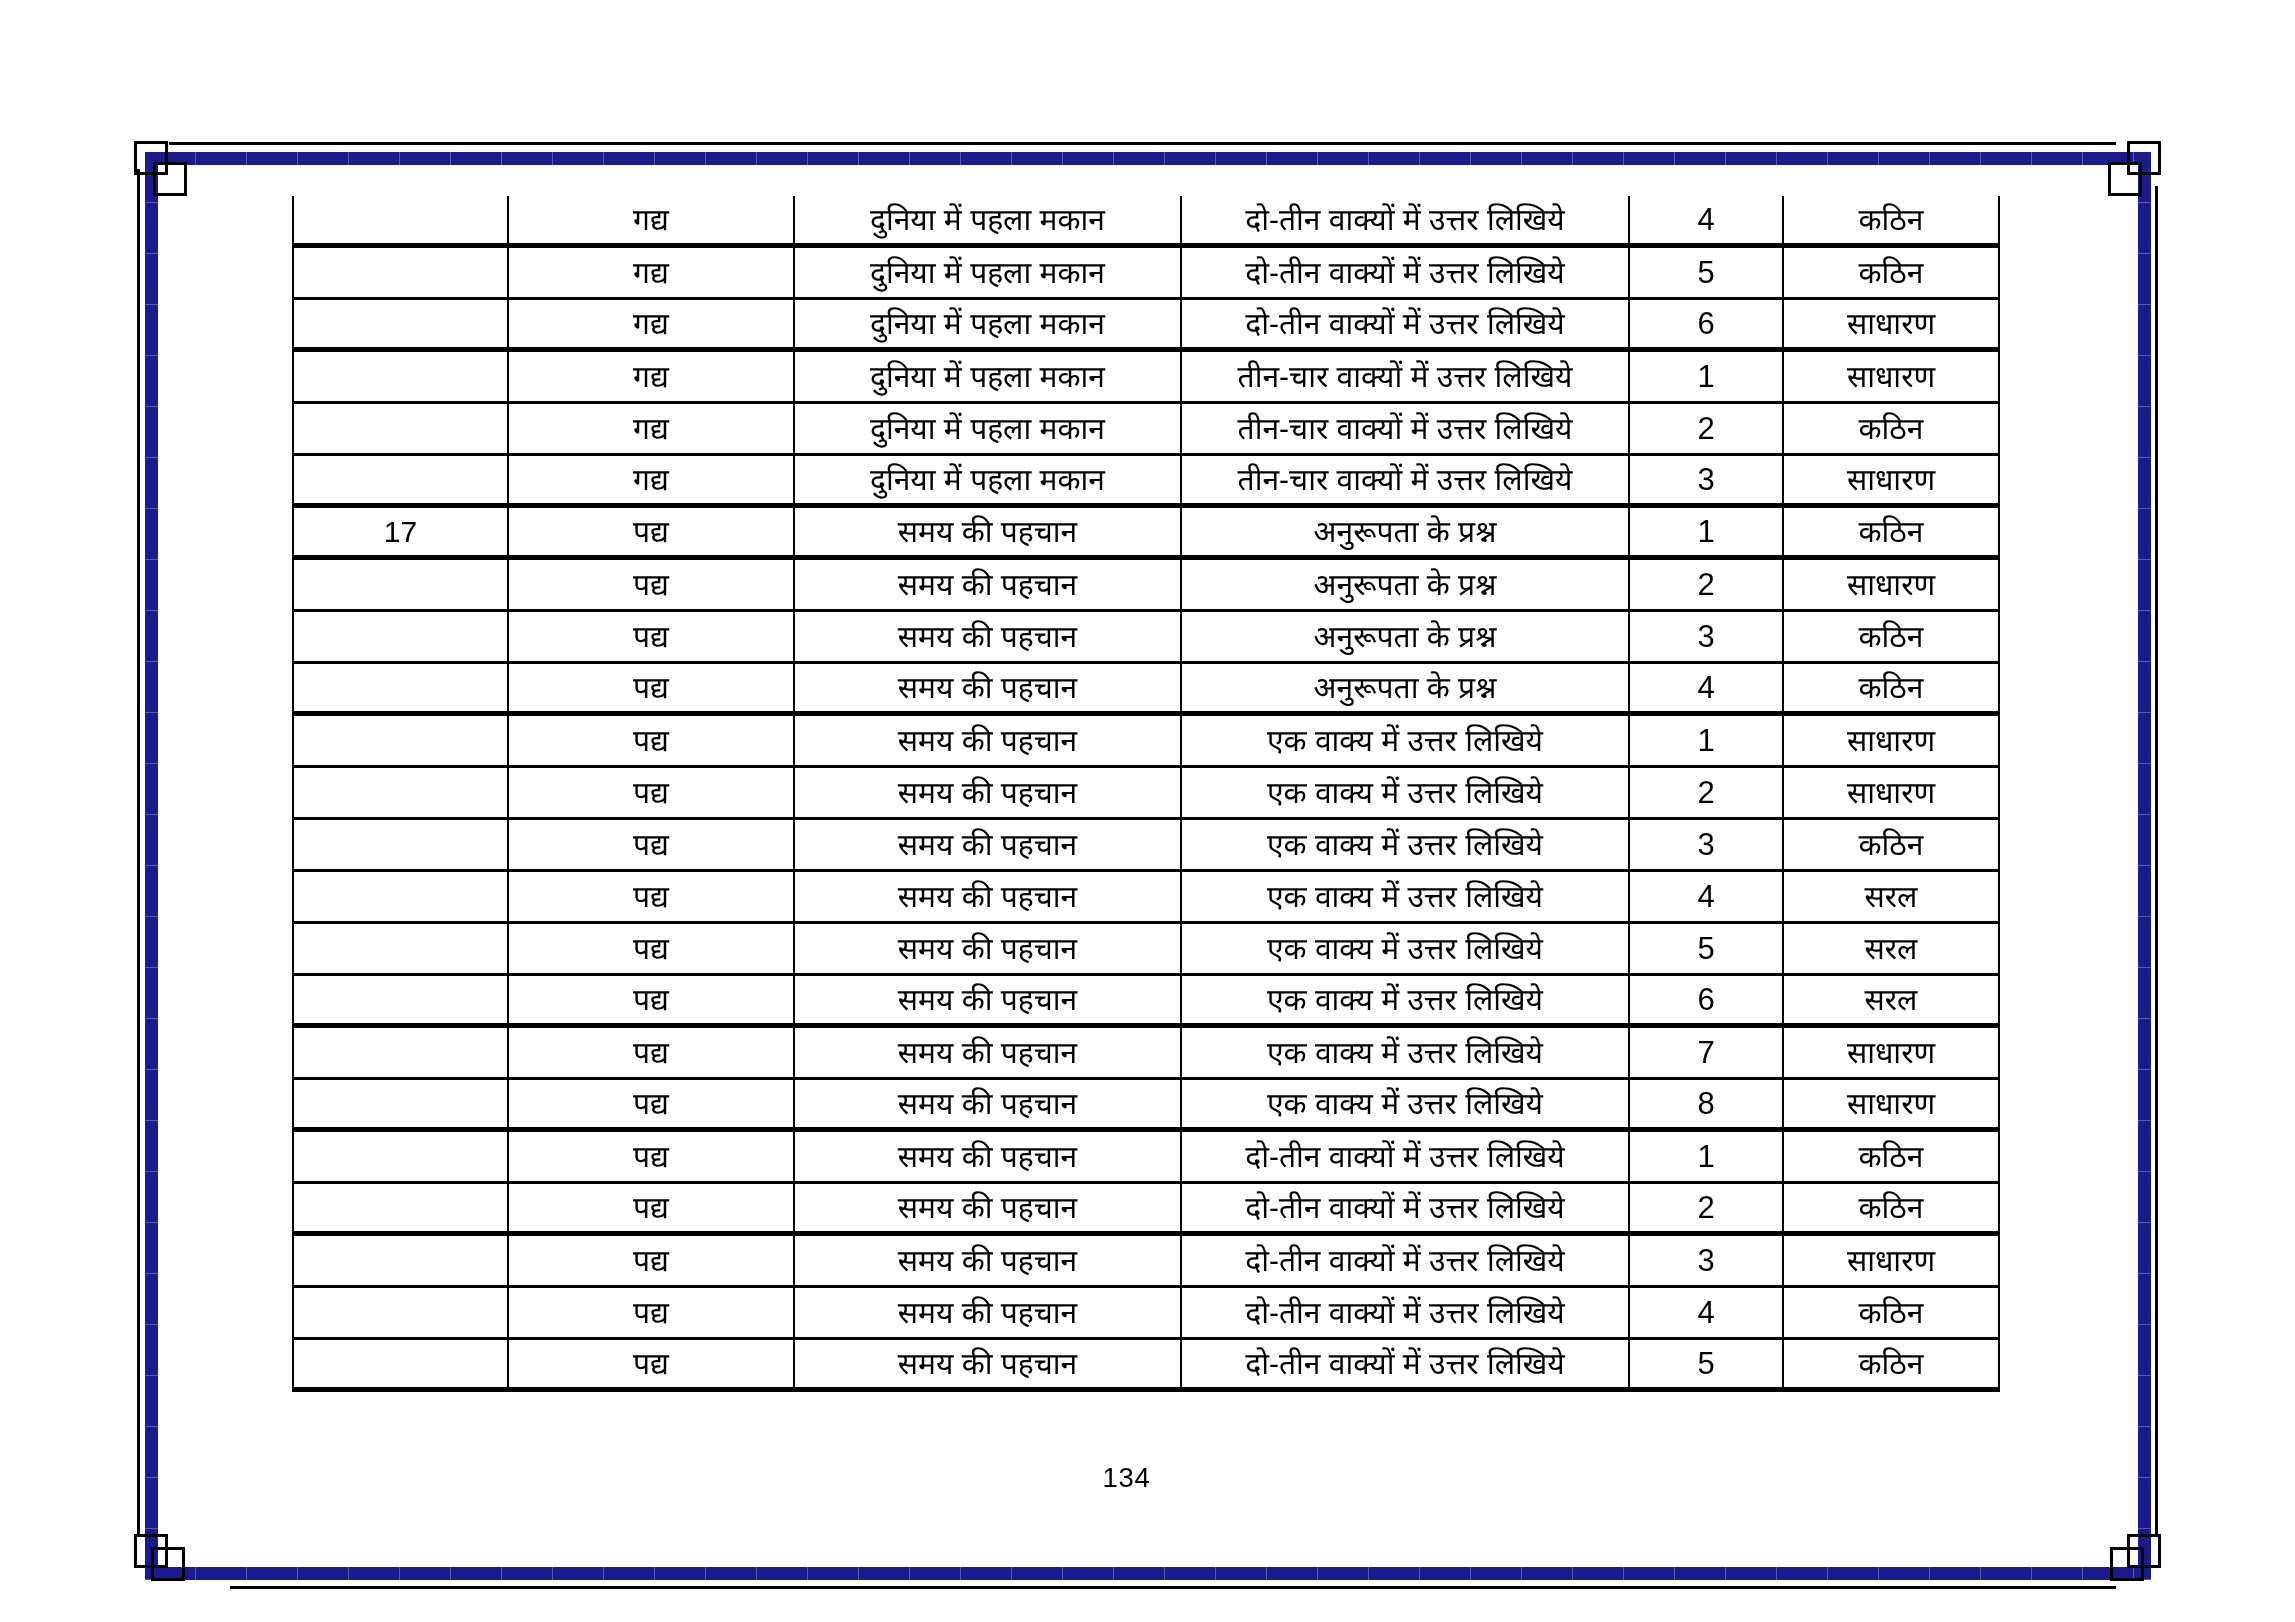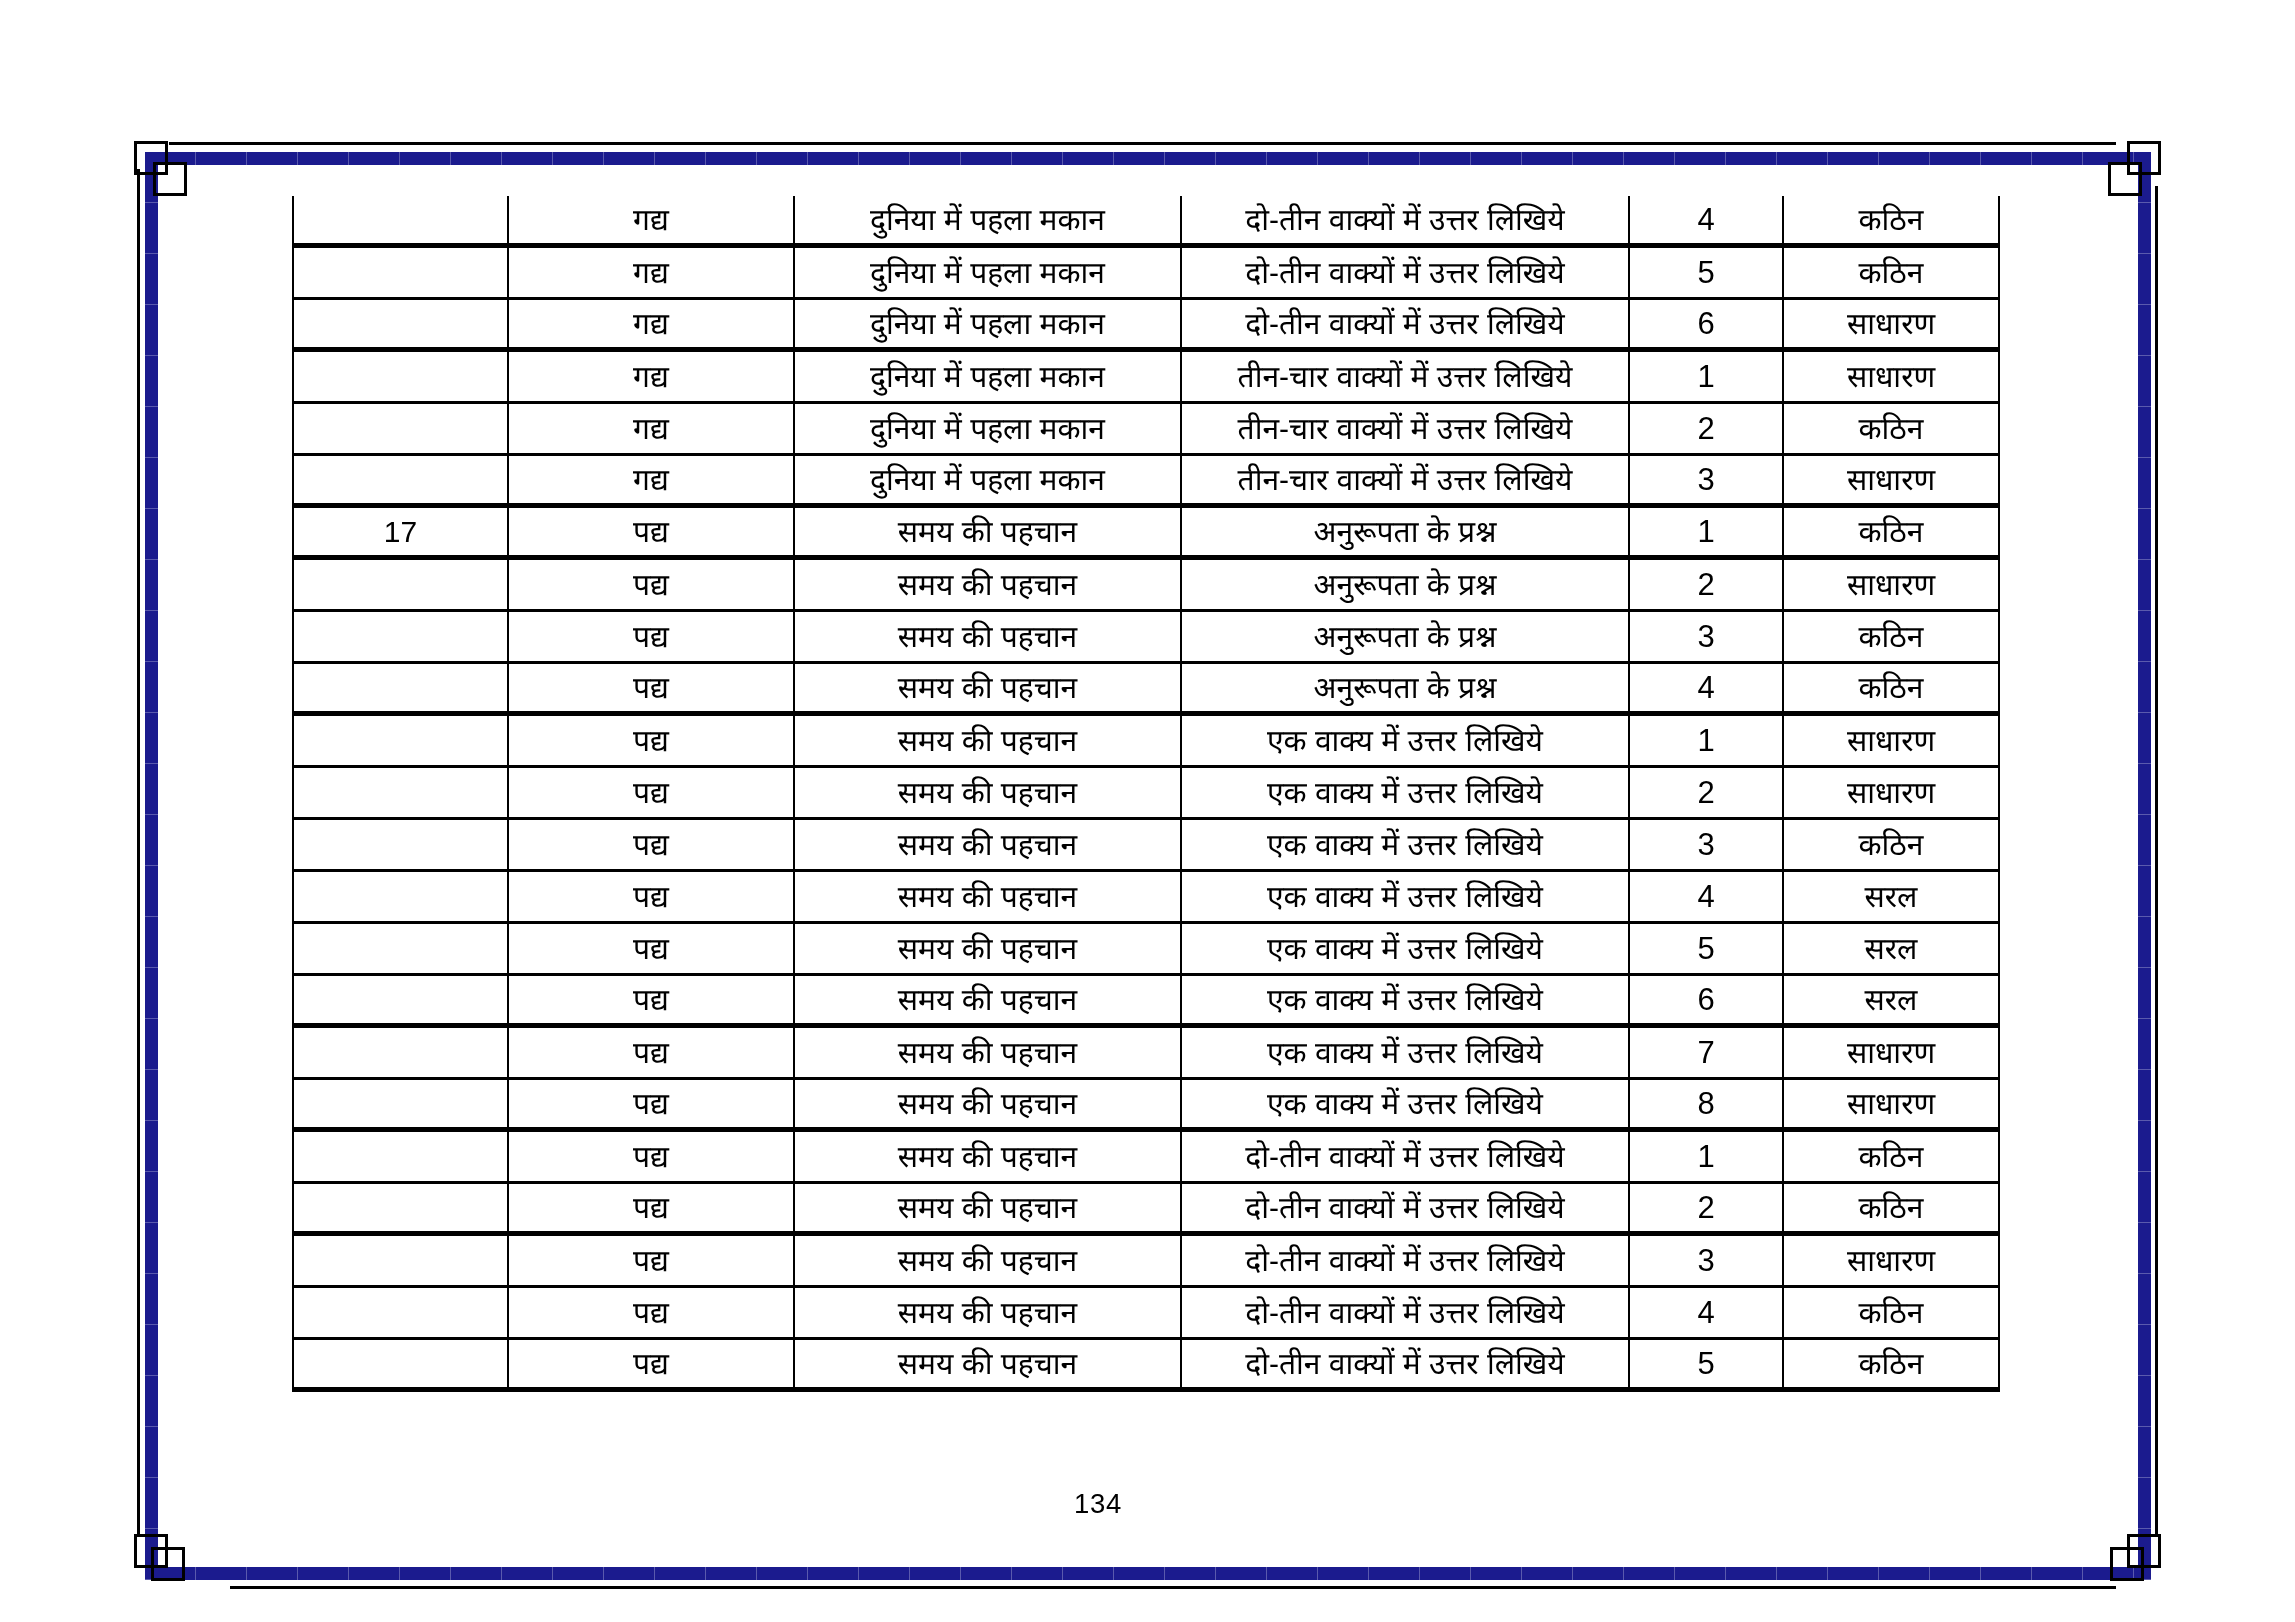--- a/index.html
+++ b/index.html
@@ -61,23 +61,23 @@
     background: #fff;
   }
   .cell.num { font-size: 31px; }
   .cell.thick { border-bottom-width: 5.2px; }
 
   
   .page-number {
     position: absolute;
     left: 1074px; top: 1462px;
     width: 105px;
+    text-align: center;
     font-size: 27.5px;
     letter-spacing: 0.7px;
-    margin-top: 26px;
   }
 </style>
 </head>
 <body>
 
 <div class="page">
 
   <div class="band h band-top"></div>
   <div class="band h band-bottom"></div>
   <div class="band v band-left"></div>

